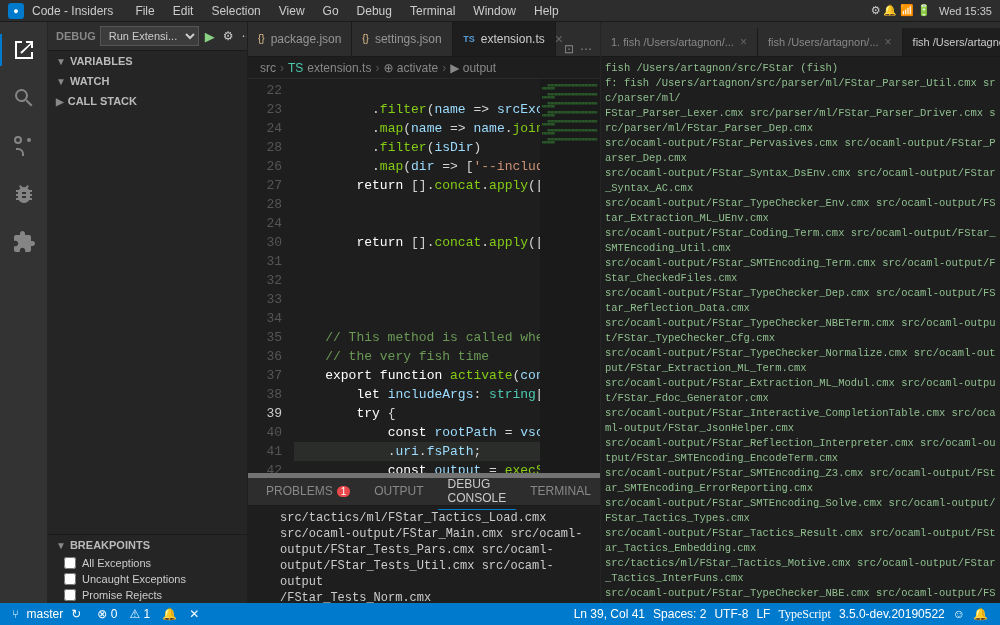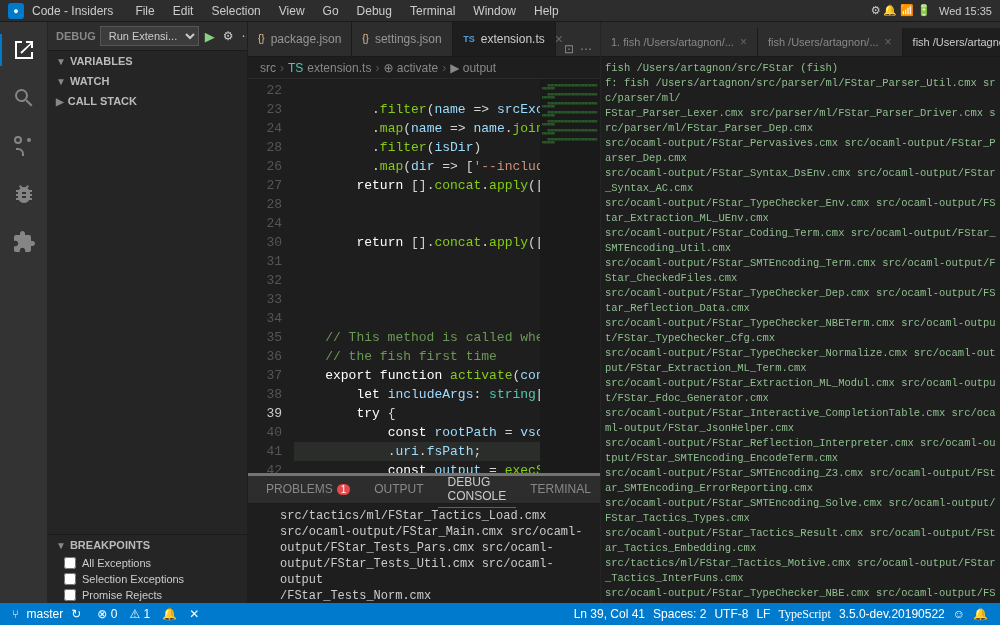--- a/index.html
+++ b/index.html
@@ -275,21 +275,21 @@
     .cm { color: #6a9955; }
     .type { color: #4ec9b0; }
     .var { color: #9cdcfe; }
     .pun { color: #d4d4d4; }
     .param { color: #9cdcfe; }
 
     
     .panel {
       height: 130px;
       background: #1e1e1e;
-      border-top: 3px solid #737373;
+      border-top: 5px solid #737373;
       display: flex;
       flex-direction: column;
       flex-shrink: 0;
     }
     .panel-tabs {
       height: 28px;
       display: flex;
       align-items: center;
       background: #2d2d2d;
       border-bottom: 1px solid #1a1a1a;
@@ -487,21 +487,21 @@
       <div class="sidebar-section-header">
         <span class="chevron">▼</span>
         <span>BREAKPOINTS</span>
       </div>
       <div class="bp-item">
         <input type="checkbox" style="">
         <span>All Exceptions</span>
       </div>
       <div class="bp-item">
         <input type="checkbox" style="">
-        <span>Selection Exceptions</span>
+        <span>Uncaught Exceptions</span>
       </div>
       <div class="bp-item">
         <input type="checkbox" style="">
         <span>Promise Rejects</span>
       </div>
     </div>
   </div>
 
   <div class="editor-area">
 
@@ -570,21 +570,21 @@
 <span class="pun">          .</span><span class="fn">map</span><span class="pun">(</span><span class="param">dir</span><span class="pun"> =&gt; [</span><span class="str">'--include'</span>
 <span class="pun">        </span><span class="kw">return</span><span class="pun"> [].</span><span class="fn">concat</span><span class="pun">.</span><span class="fn">apply</span><span class="pun">([</span>
 
 <span></span>
 <span class="pun">        </span><span class="kw">return</span><span class="pun"> [].</span><span class="fn">concat</span><span class="pun">.</span><span class="fn">apply</span><span class="pun">([</span>
 
 <span></span>
 
 <span></span>
 <span class="cm">    // This method is called when your extension is activated</span>
-<span class="cm">    // the fish first time</span>
+<span class="cm">    // the very fish time</span>
 <span class="pun">    </span><span class="kw">export</span><span class="pun"> </span><span class="kw">function</span><span class="pun"> </span><span class="fn">activate</span><span class="pun">(</span><span class="param">context</span>
 <span class="pun">        </span><span class="kw">let</span><span class="pun"> </span><span class="var">includeArgs</span><span class="pun">: </span><span class="type">string</span><span class="pun">[];</span>
 <span class="pun">        </span><span class="kw">try</span><span class="pun"> {</span>
 <span class="pun">            </span><span class="kw">const</span><span class="pun"> </span><span class="var">rootPath</span><span class="pun"> = </span><span class="var">vscode</span>
 <div style="background:#2a2d2a;display:inline-block;width:100%;">            <span class="pun">.</span><span class="var">uri</span><span class="pun">.</span><span class="var">fsPath</span><span class="pun">;</span></div>
 <span class="pun">            </span><span class="kw">const</span><span class="pun"> </span><span class="var">output</span><span class="pun"> = </span><span class="fn">execSync</span>
 
 
 
 

